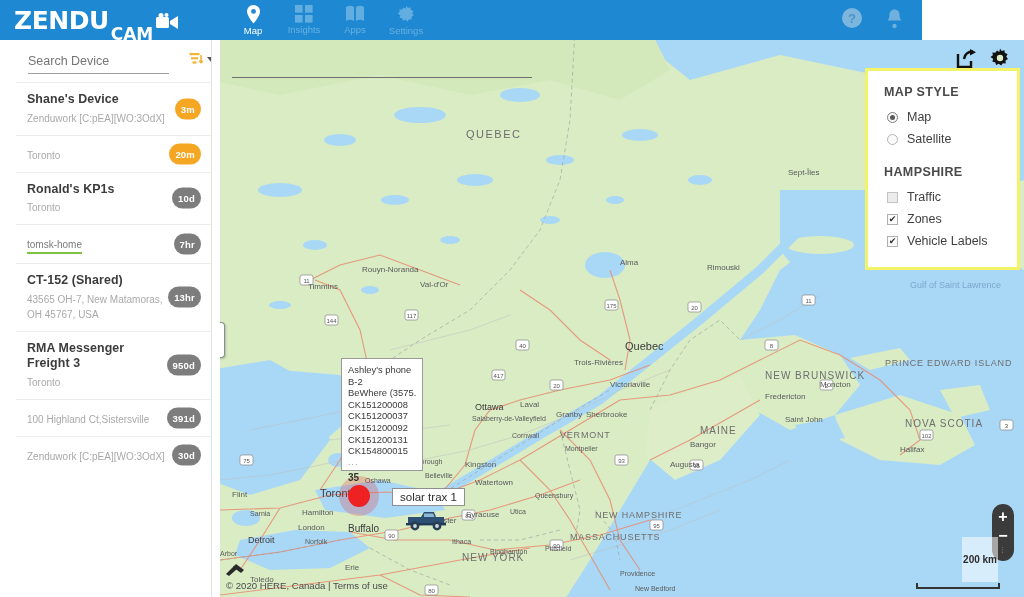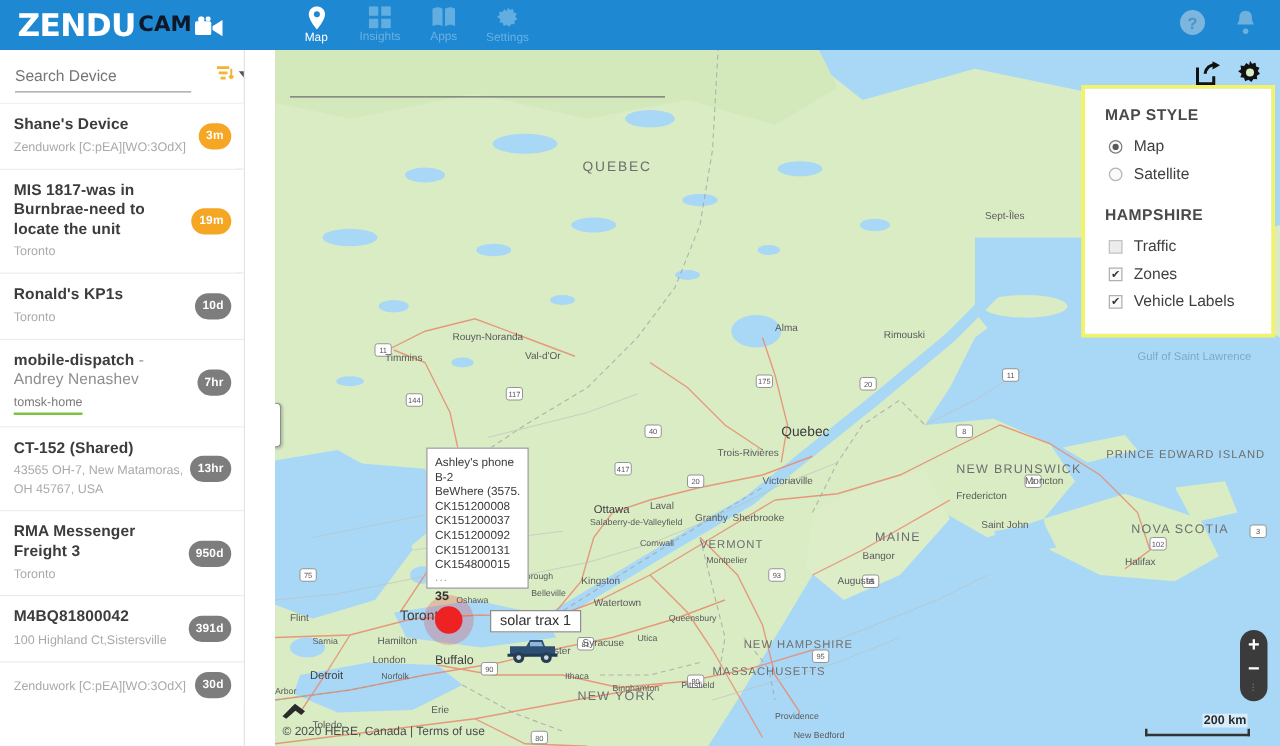--- a/index.html
+++ b/index.html
@@ -8,36 +8,36 @@
     margin: 0; padding: 0;
     width: 1024px; height: 597px;
     overflow: hidden;
     font-family: "Liberation Sans", sans-serif;
     background: #fff;
   }
   #app { position: relative; width: 1024px; height: 597px; overflow: hidden; }
 
   
   .topbar {
-    position: absolute; left: 0; top: 0; width: 1024px; height: 40px;
+    position: absolute; left: 0; top: 0; width: 922px; height: 40px;
     background: #1e88d2; display: flex; align-items: stretch;
     z-index: 60;
   }
   .brand {
     width: 220px; display: flex; align-items: center; padding-left: 14px;
     gap: 1px;
   }
   .brand .zendu {
     color: #ffffff; font-weight: bold; font-size: 25px;
     letter-spacing: -0.5px; font-family: "DejaVu Sans", sans-serif;
   }
   .brand .cam {
-    color: #0f172a; font-weight: bold; font-size: 17px;
+    color: #ffffff; font-weight: bold; font-size: 17px;
     letter-spacing: 0px; font-family: "DejaVu Sans", sans-serif;
-    margin-left: 1px; position: relative; top: 0;
+    margin-left: 1px; position: relative; top: 14px;
   }
   .brand .camicon { margin-left: 2px; position: relative; top: 3px; }
 
   .navitems { display: flex; align-items: center; margin-left: 8px; }
   .navitem {
     width: 50px; height: 40px; display: flex; flex-direction: column;
     align-items: center; justify-content: center; gap: 1px;
     cursor: pointer; margin-right: 1px;
   }
   .navitem .nlabel { font-size: 9.5px; }
@@ -46,21 +46,21 @@
   .navitem.dim svg path, .navitem.dim svg rect, .navitem.dim svg circle { fill: #63aee0; }
   .navitem.dim .nlabel { color: #69b1e1; }
 
   .topright {
     margin-left: auto; display: flex; align-items: center; gap: 22px;
     padding-right: 18px;
   }
 
   
   .sidebar {
-    position: absolute; left: 0; top: 40px; width: 196px; height: 557px;
+    position: absolute; left: 16px; top: 40px; width: 196px; height: 557px;
     background: #ffffff; border-right: 1px solid #e3e3e3;
     z-index: 50; overflow: hidden;
   }
   .searchrow {
     height: 42px; display: flex; align-items: center;
     padding: 0 10px 0 12px; position: relative;
   }
   .searchrow .sinput {
     flex: 1; border: none; outline: none; font-size: 12.5px;
     color: #9b9b9b; font-family: "Liberation Sans", sans-serif;
@@ -226,21 +226,21 @@
     position: absolute; right: 24px; bottom: 8px; z-index: 26;
     display: flex; align-items: flex-end;
   }
   .scalebar .bar {
     width: 84px; height: 6px; border: 2px solid #333;
     border-top: none; position: relative;
   }
   .scalebar .txt {
     position: absolute; right: 0px; bottom: 5px; font-size: 10px;
     color: #2a2a2a; font-weight: bold; background: rgba(255,255,255,0.55);
-    padding: 0 1px;
+    padding: 17px 1px;
   }
   .attrib {
     position: absolute; left: 6px; bottom: 6px; z-index: 26;
     font-size: 9.6px; color: #4b4b4b; white-space: nowrap;
   }
   .heralogo {
     position: absolute; left: 4px; bottom: 16px; z-index: 26;
   }
 </style>
 </head>
@@ -329,52 +329,49 @@
     <div class="devlist">
       <div class="sb-scroll"></div>
 
       <div class="devitem">
         <div class="devname"><span>Shane's Device</span><span class="owner"></span></div>
         <div class="devsub">Zenduwork [C:pEA][WO:3OdX]</div>
         <div class="badge warn">3m</div>
       </div>
 
       <div class="devitem">
-        <div class="devname"><span>MIS 1817-was in Burnbrae-need to locate the unit</span><span class="owner"></span></div>
         <div class="devsub">Toronto</div>
-        <div class="badge warn">19m</div>
+        <div class="badge warn">20m</div>
       </div>
 
       <div class="devitem">
         <div class="devname"><span>Ronald's KP1s</span><span class="owner"></span></div>
         <div class="devsub">Toronto</div>
         <div class="badge gray">10d</div>
       </div>
 
       <div class="devitem">
-        <div class="devname"><span>mobile-dispatch</span><span class="owner"> - Andrey Nenashev</span></div>
         <div class="devsub link">tomsk-home</div>
         <div class="badge gray">7hr</div>
       </div>
 
 
       <div class="devitem">
         <div class="devname"><span>CT-152 (Shared)</span><span class="owner"></span></div>
         <div class="devsub">43565 OH-7, New Matamoras, OH 45767, USA</div>
         <div class="badge gray">13hr</div>
       </div>
 
       <div class="devitem">
         <div class="devname"><span>RMA Messenger Freight 3</span><span class="owner"></span></div>
         <div class="devsub">Toronto</div>
         <div class="badge gray">950d</div>
       </div>
 
       <div class="devitem">
-        <div class="devname"><span>M4BQ81800042</span><span class="owner"></span></div>
         <div class="devsub">100 Highland Ct,Sistersville</div>
         <div class="badge gray">391d</div>
       </div>
 
       <div class="devitem">
         <div class="devsub">Zenduwork [C:pEA][WO:3OdX]</div>
         <div class="badge gray">30d</div>
       </div>
 
     </div>

